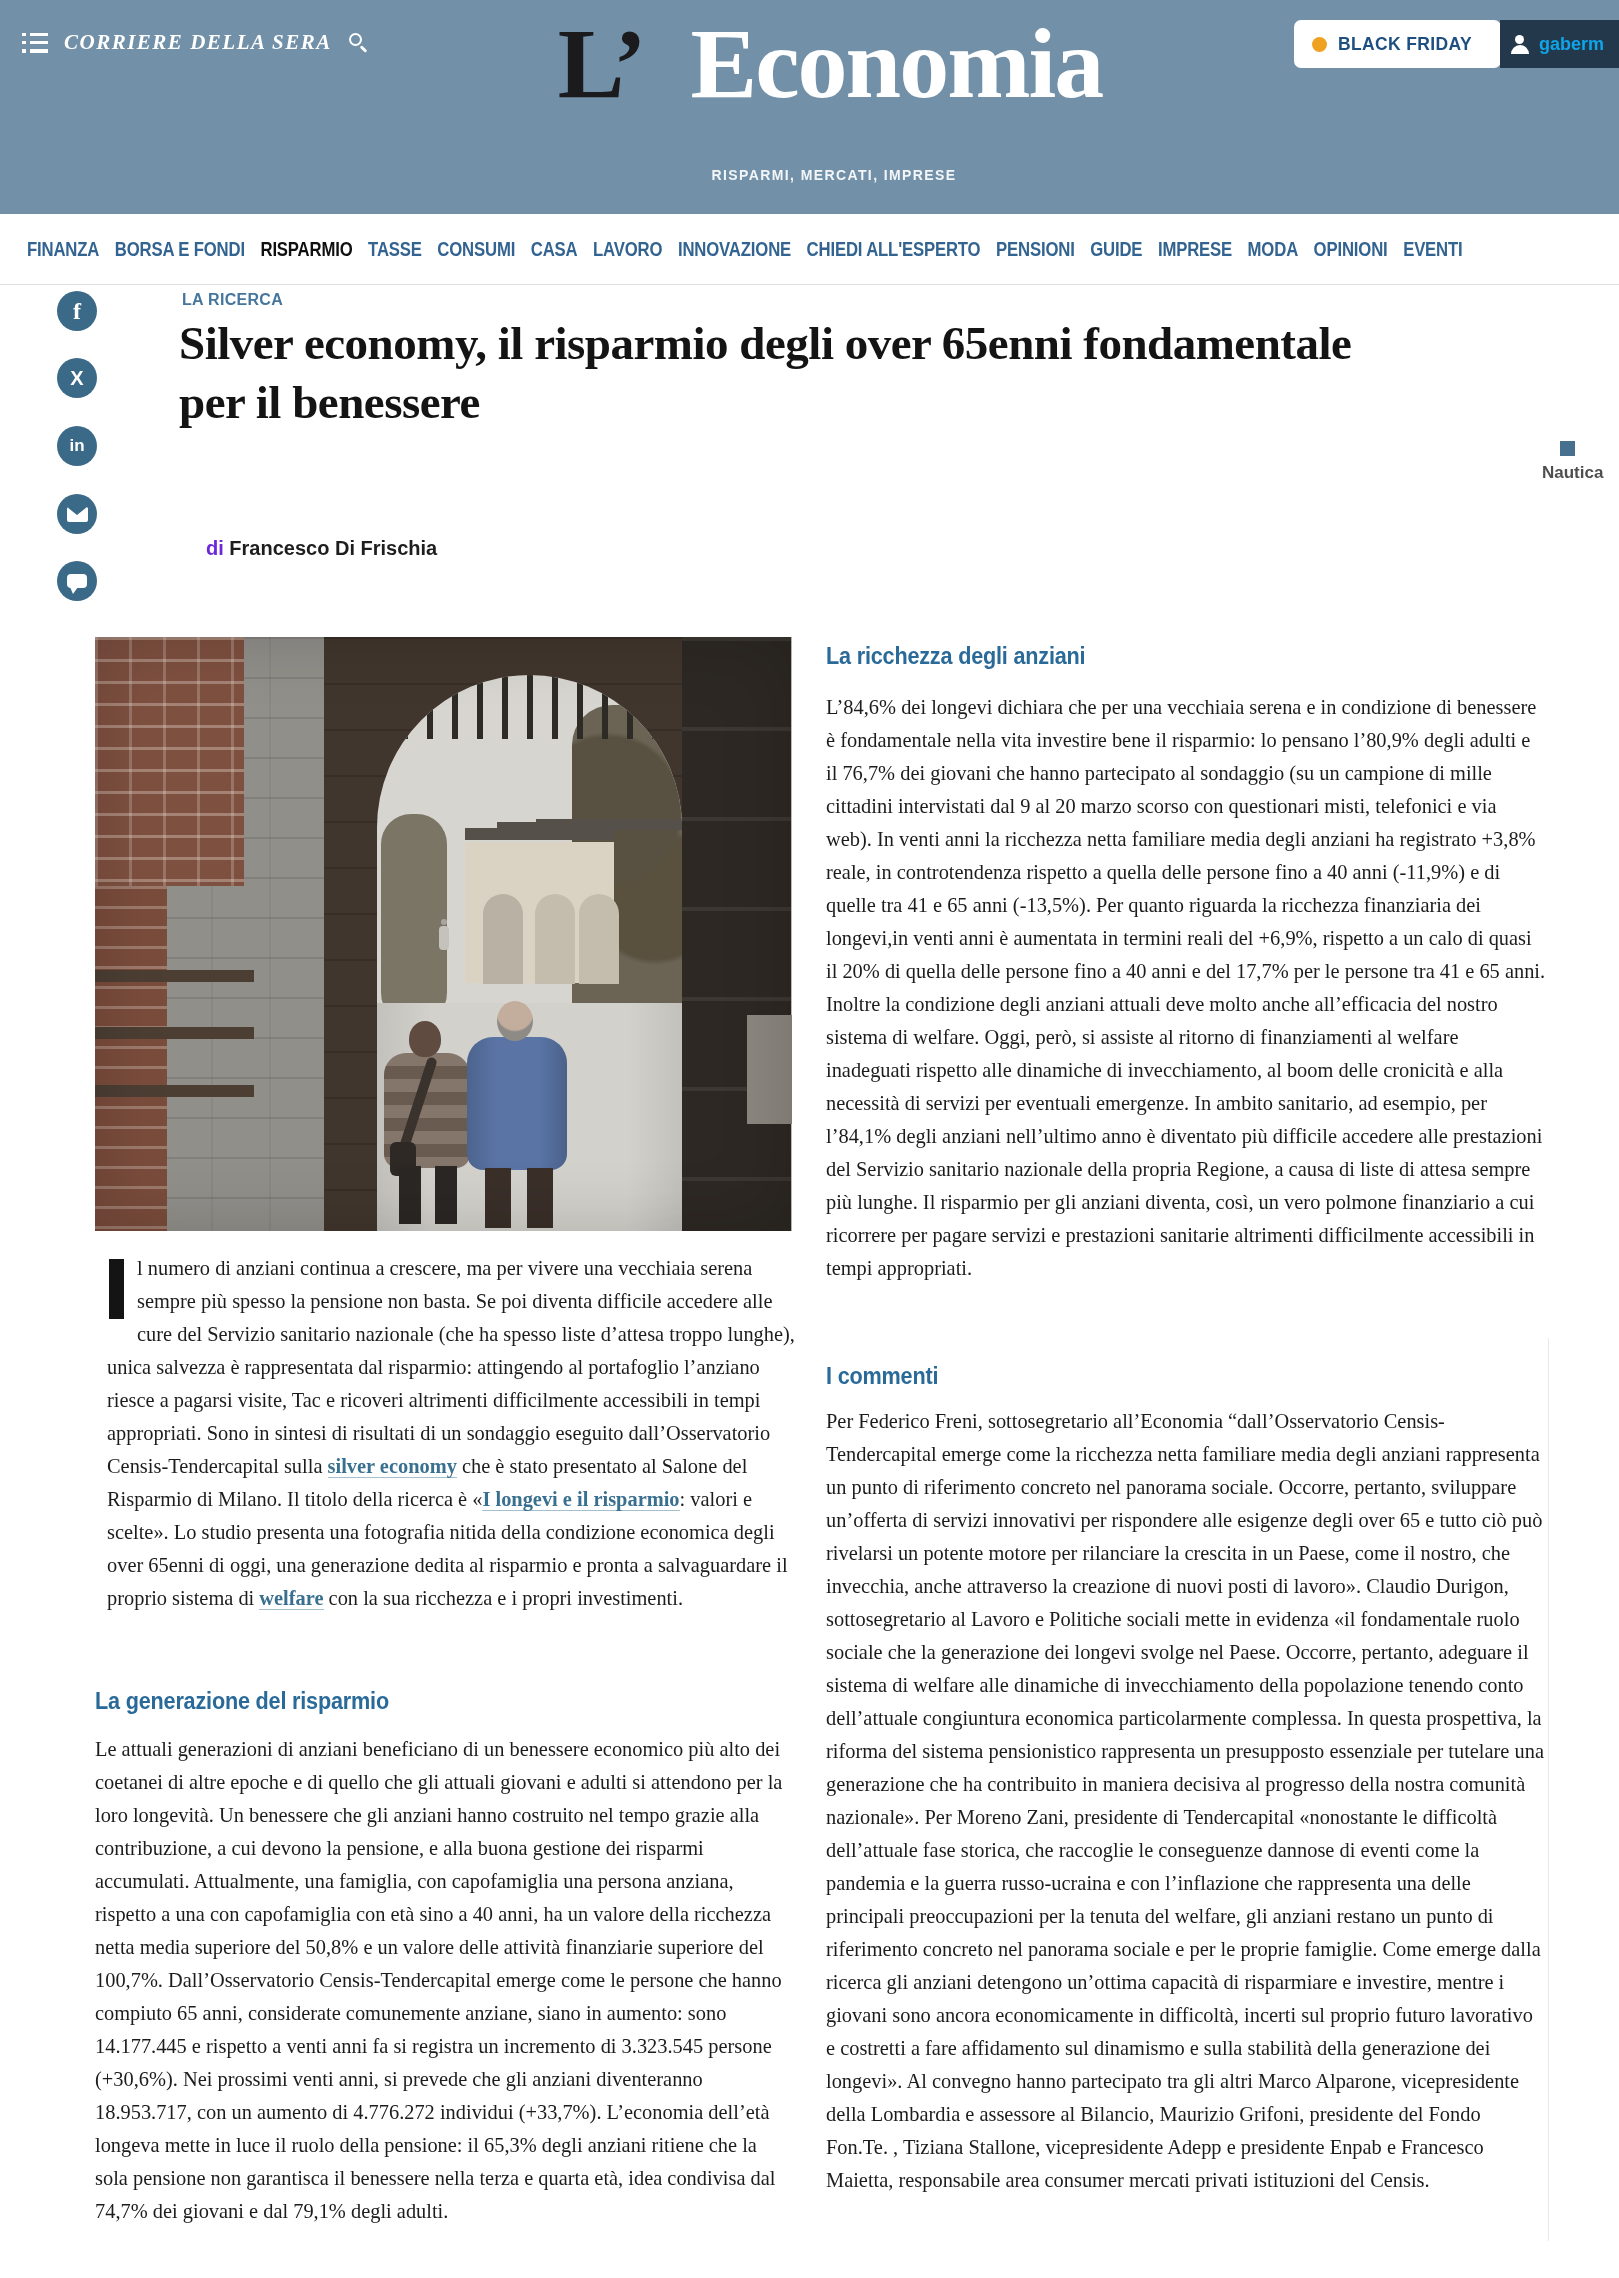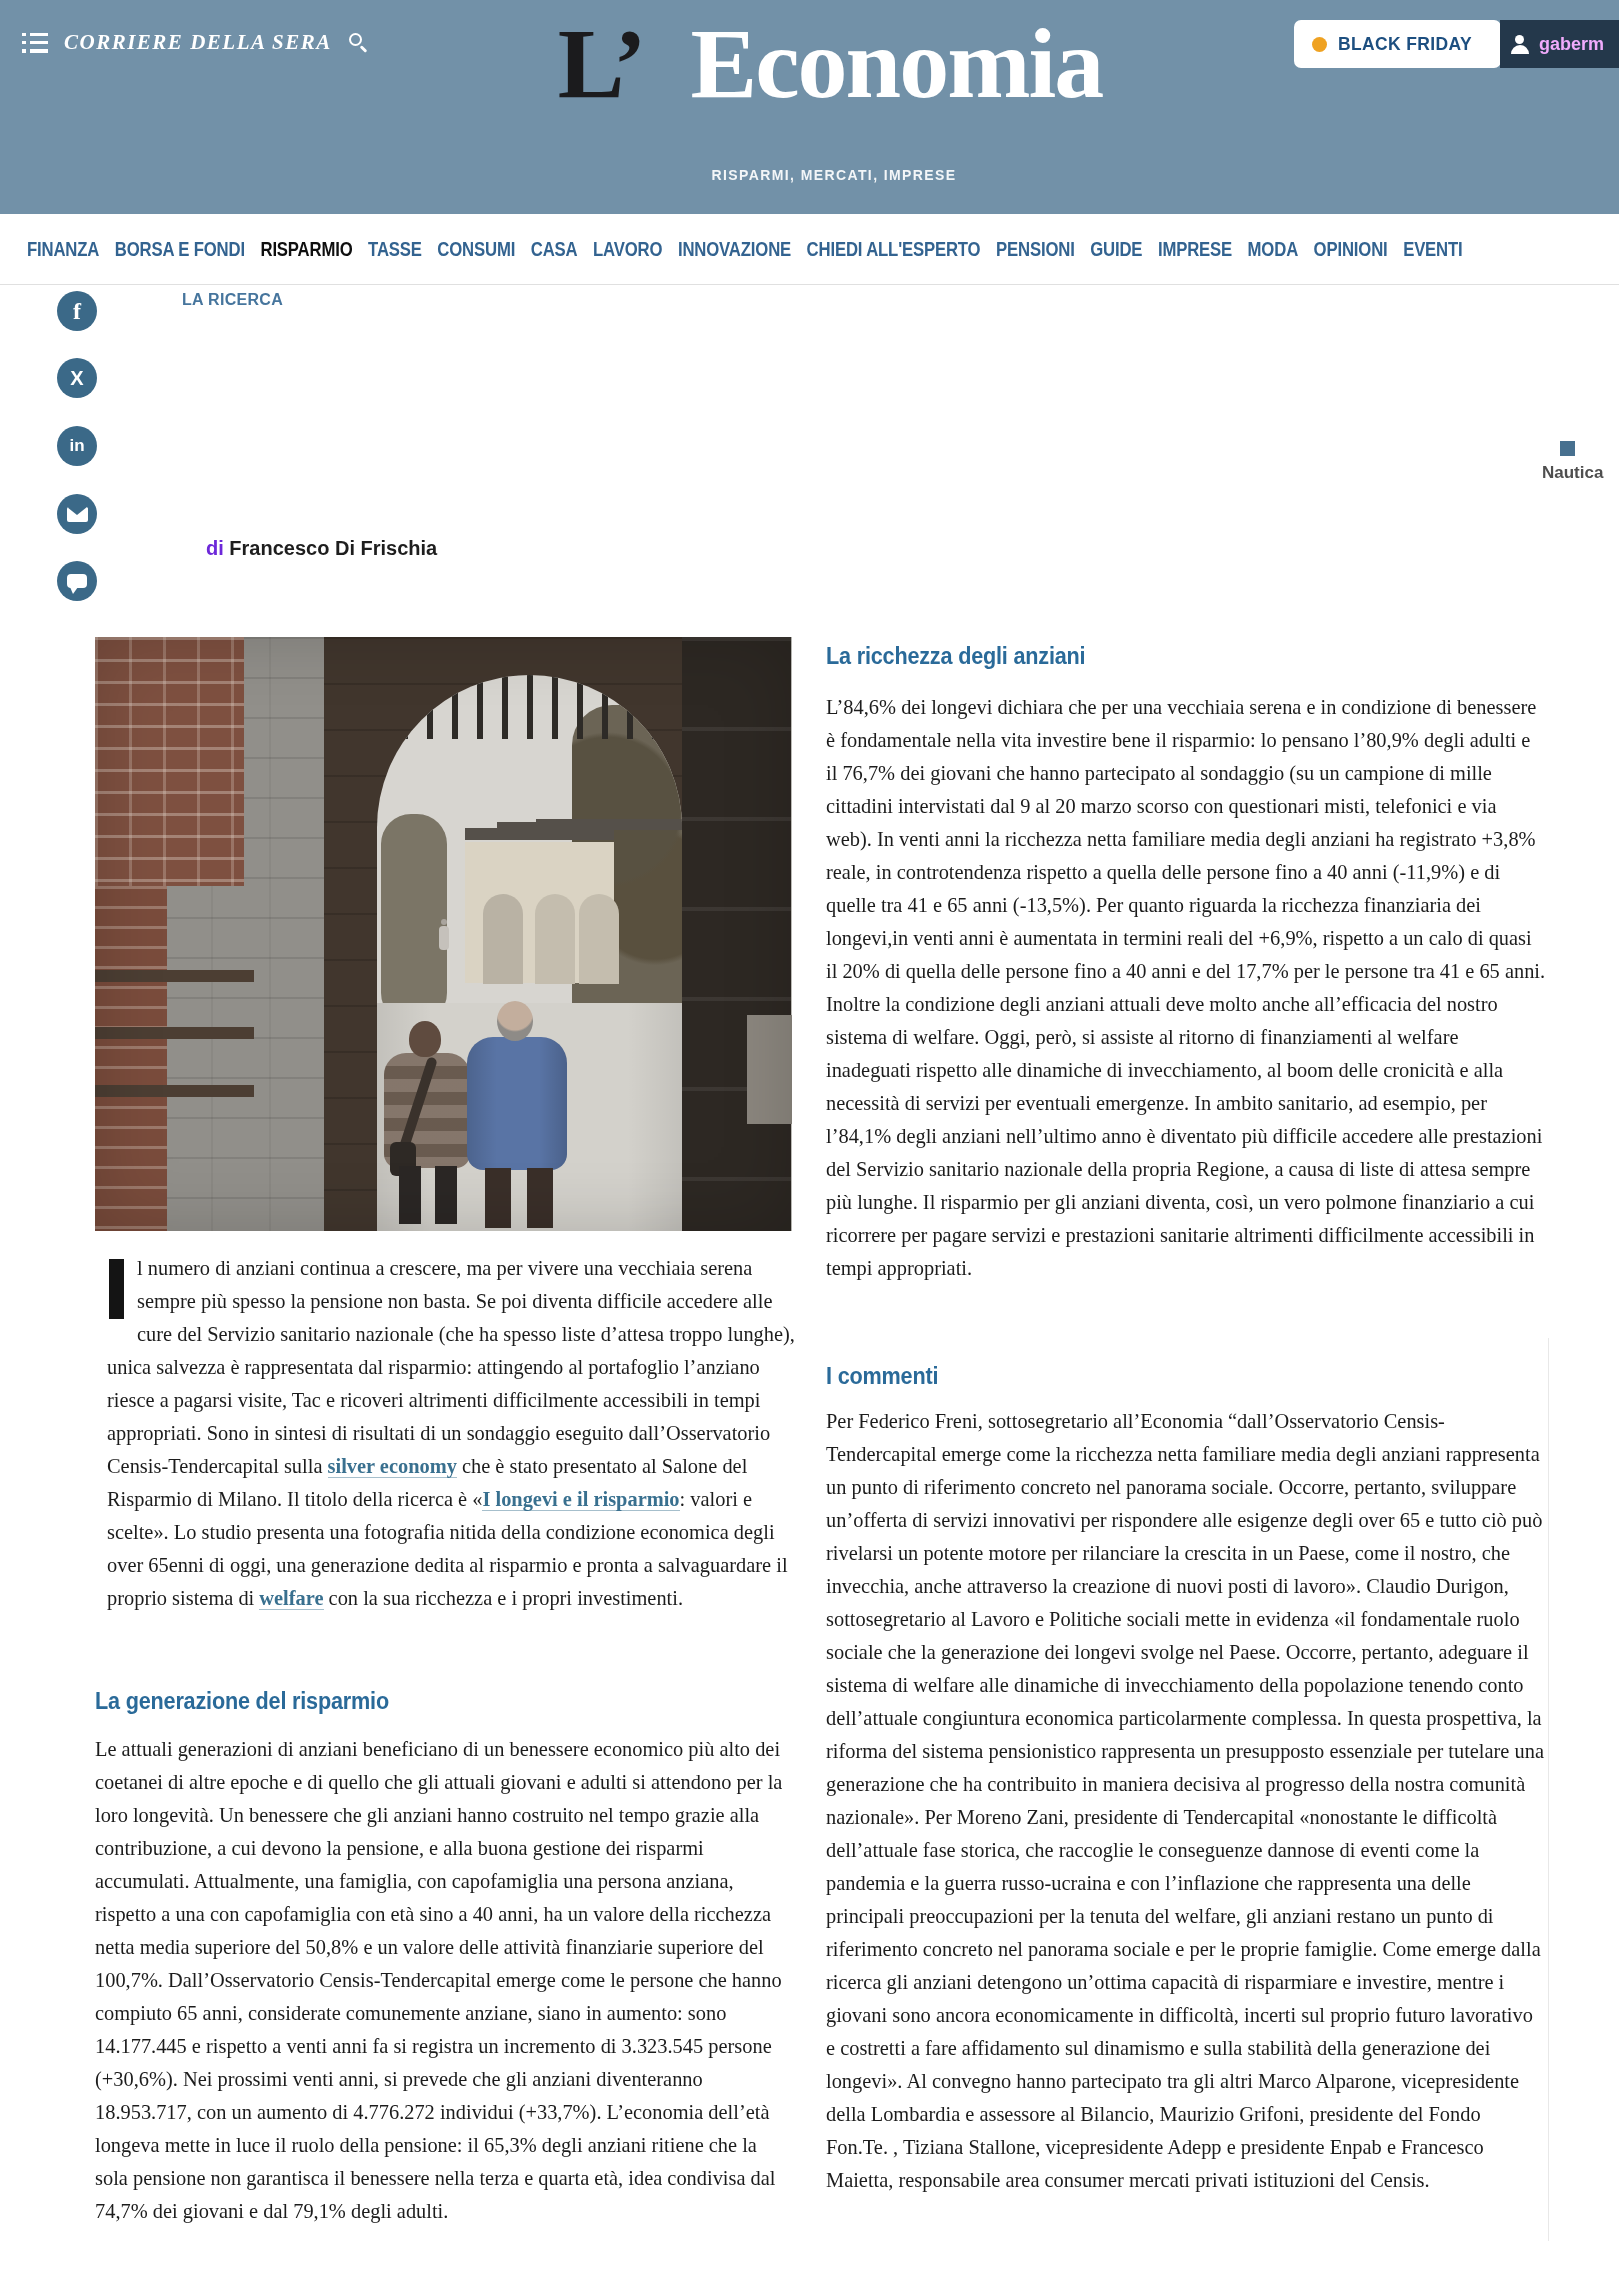--- a/index.html
+++ b/index.html
@@ -28,21 +28,21 @@
     color:#f3f6f8; font-size:14px; font-weight:700; letter-spacing:1.4px; white-space:nowrap; }
   .bf-btn { position:absolute; left:1294px; top:20px; width:207px; height:48px; background:#ffffff; border-radius:7px;
     display:flex; align-items:center; justify-content:center; gap:11px; cursor:pointer; }
   .bf-dot { width:15px; height:15px; border-radius:50%; background:#efa222; }
   .bf-label { color:#1d4f80; font-weight:700; font-size:19px; letter-spacing:0.4px; transform:scaleX(.92); transform-origin:left center; white-space:nowrap; }
   .user-block { position:absolute; left:1500px; top:20px; width:119px; height:48px; background:#24384b;
     display:flex; align-items:center; gap:9px; padding-left:10px; overflow:hidden; cursor:pointer; }
   .person-ico { position:relative; width:20px; height:18px; flex:0 0 auto; }
   .person-ico .ph { position:absolute; left:5px; top:0; width:9px; height:9px; border-radius:50%; background:#fff; }
   .person-ico .pb { position:absolute; left:1px; top:10px; width:18px; height:9px; border-radius:9px 9px 0 0; background:#fff; }
-  .user-name { color:#f0abfc; font-weight:700; font-size:18px; white-space:nowrap; }
+  .user-name { color:#0ea5e9; font-weight:700; font-size:18px; white-space:nowrap; }
   
   .nav-bar { position:absolute; left:0; top:214px; width:1620px; height:70px; background:#fff; }
   .nav-row { position:absolute; left:27px; top:0; height:70px; display:flex; align-items:center; gap:19px;
     transform:scaleX(.82); transform-origin:left center; white-space:nowrap; }
   .nav-item { font-weight:700; font-size:20.4px; letter-spacing:-0.2px; color:#336390; cursor:pointer; }
   .nav-item.active { color:#0f0f0f; }
   .nav-extra { position:absolute; left:1542px; top:249px; width:70px; color:#4f4f4f; font-weight:700; font-size:17px; cursor:pointer; }
   .nav-extra-sq { position:absolute; left:1560px; top:227px; width:15px; height:15px; background:#47708f; }
   .nav-hairline { position:absolute; left:0; top:284px; width:1620px; height:1px; background:#e0e0e0; }
   
@@ -202,20 +202,21 @@
       <span>in</span>
     </div>
   <div class="soc soc-mail">
       <span class="env"></span>
     </div>
   <div class="soc soc-cmt">
       <span class="bubble"></span>
     </div>
 
   <div class="kicker">LA RICERCA</div>
+  <h1 class="headline">Silver economy, il risparmio degli over 65enni fondamentale per il benessere</h1>
   <div class="byline">
     <span class="by-prefix">di </span><span class="by-author">Francesco Di Frischia</span>
   </div>
 
   <div class="photo">
     <div class="ph ph-stone"></div>
     <div class="ph ph-brick-tl"></div>
     <div class="ph ph-brick-bl"></div>
     <div class="ph ph-rail1"></div>
     <div class="ph ph-rail2"></div>

